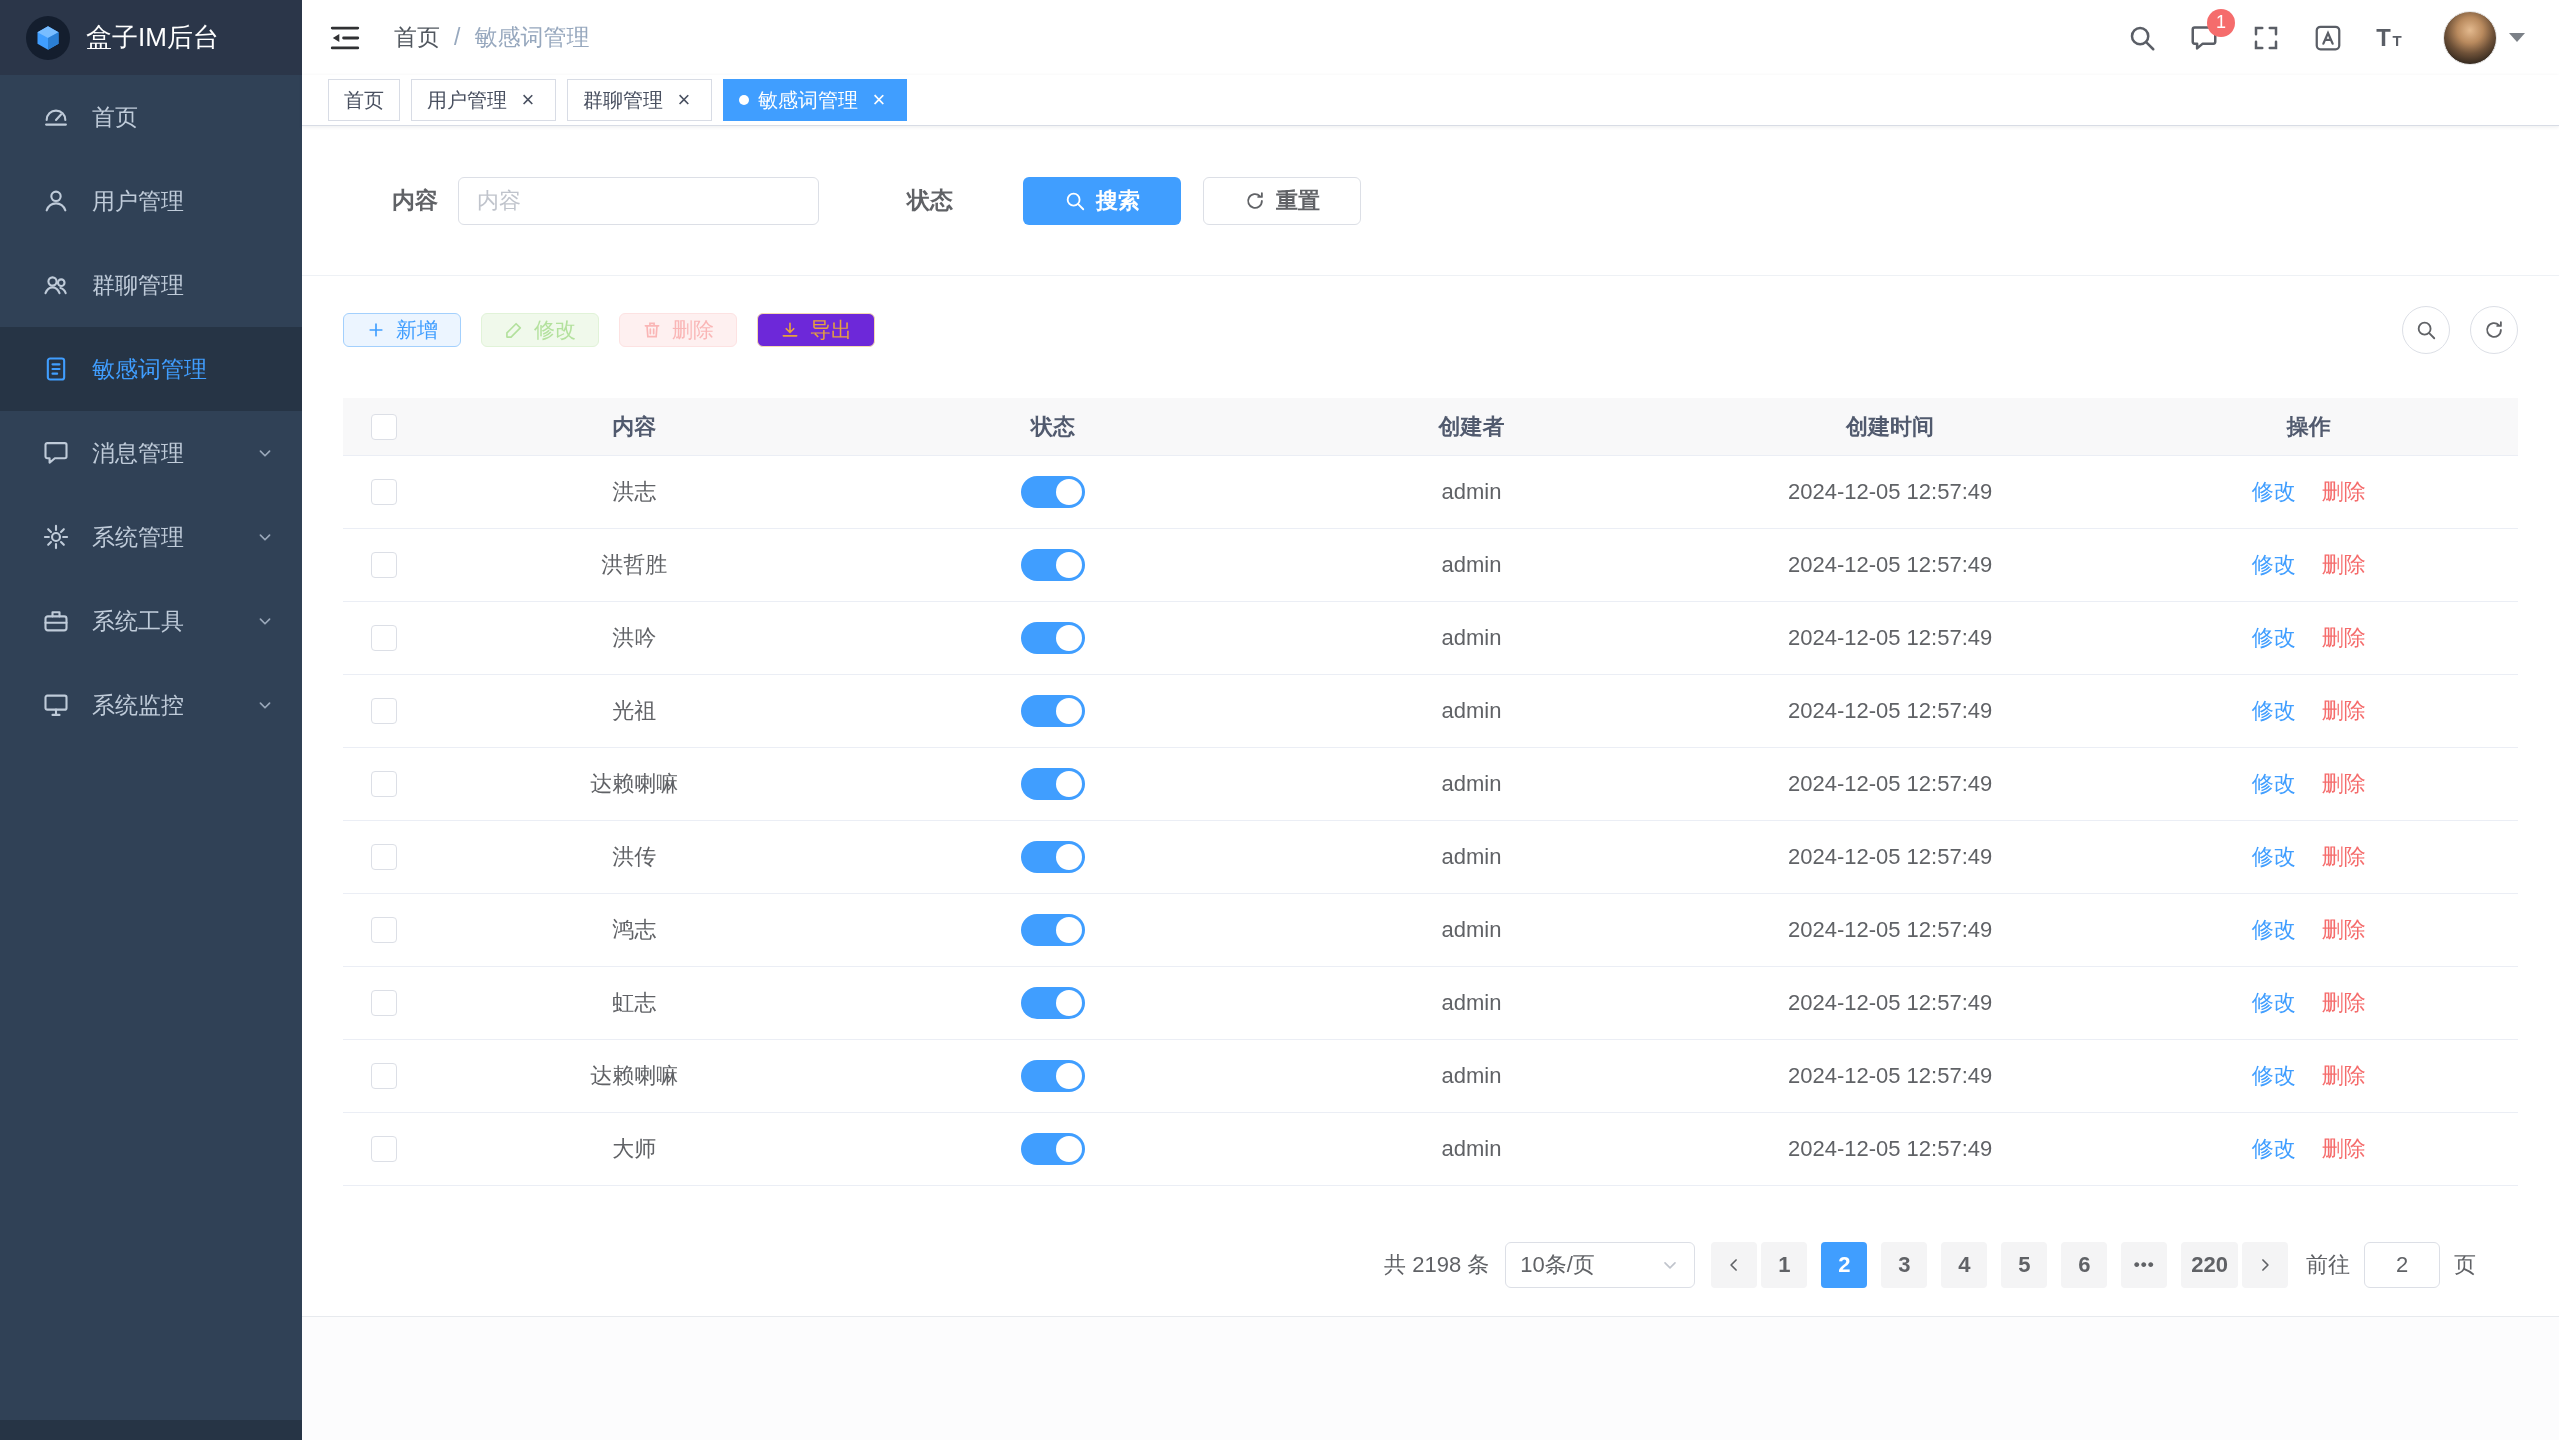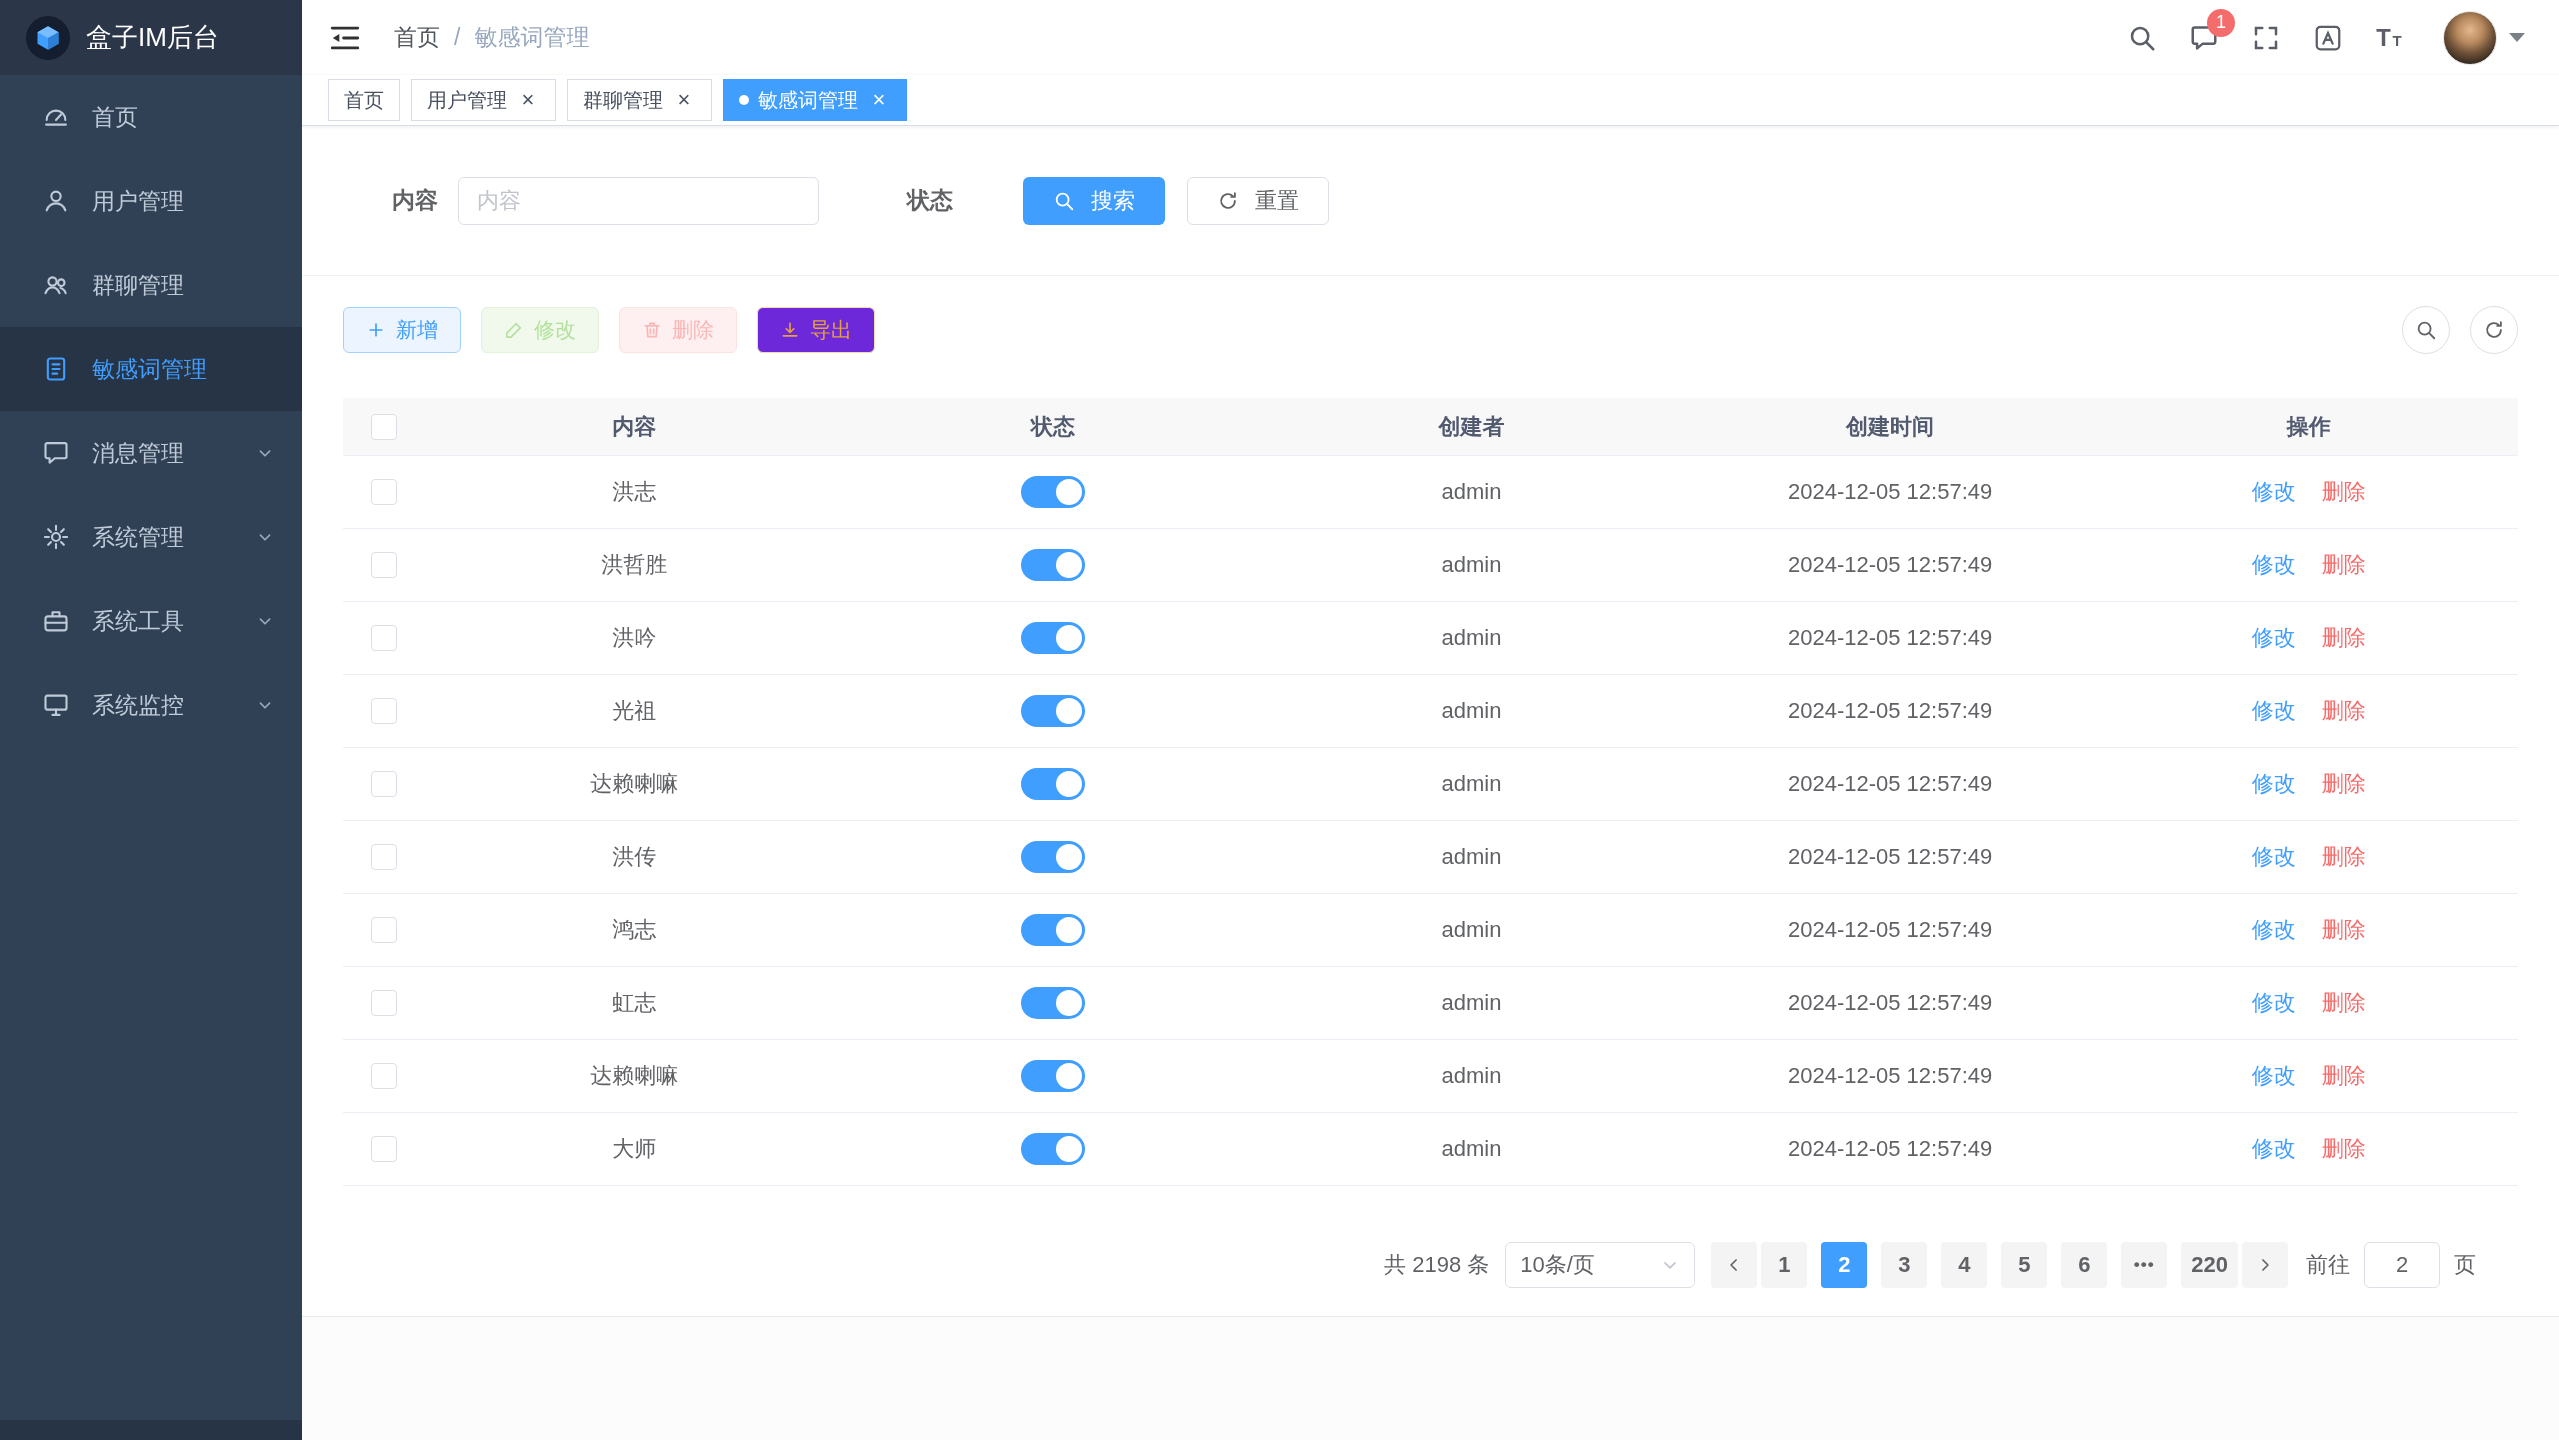--- a/index.html
+++ b/index.html
@@ -49,27 +49,27 @@
   .tab-close { font-size:22px; line-height:1; width:24px; height:24px; border-radius:50%; display:flex; align-items:center; justify-content:center; }
 
   .filterbar { flex:0 0 150px; display:flex; align-items:center; padding-left:90px; border-bottom:1px solid #eef1f5; }
   .f-label { font-weight:bold; font-size:23px; color:#606266; margin-right:20px; white-space:nowrap; }
   .f-input { width:361px; height:48px; border:1px solid #dcdfe6; border-radius:6px; padding:0 18px; font-size:22px; color:#606266; outline:none; font-family:inherit; background:#fff; }
   .f-input::placeholder { color:#c0c4cc; }
   .gap-lg { margin-left:88px; }
   .f-select { width:354px; height:48px; border:1px solid #dcdfe6; border-radius:6px; padding:0 16px; display:flex; align-items:center; justify-content:space-between; cursor:pointer; background:#fff; }
   .f-select .ph { color:#c0c4cc; font-size:22px; }
   .f-select svg { width:22px; height:22px; color:#c0c4cc; display:block; }
-  .btn { display:inline-flex; align-items:center; justify-content:center; gap:16px; height:48px; padding:0 29px; border-radius:6px; font-size:22px; cursor:pointer; border:1px solid transparent; white-space:nowrap; }
+  .btn { display:inline-flex; align-items:center; justify-content:center; gap:10px; height:48px; padding:0 40px; border-radius:6px; font-size:22px; cursor:pointer; border:1px solid transparent; white-space:nowrap;font-weight:bold; }
   .btn svg { width:22px; height:22px; display:block; }
   .btn-primary { background:#409EFF; color:#fff; margin-left:50px; }
   .btn-plain { background:#fff; border-color:#dcdfe6; color:#606266; margin-left:22px; }
 
   .toolbar { margin:30px 41px 0; display:flex; align-items:center; gap:20px; }
-  .tbtn { display:inline-flex; align-items:center; gap:10px; height:46px; padding:0 22px; border-radius:6px; font-size:21px; border:1px solid; cursor:pointer; white-space:nowrap; background:#fff; }
+  .tbtn { display:inline-flex; align-items:center; gap:10px; height:34px; padding:0 22px; border-radius:6px; font-size:21px; border:1px solid; cursor:pointer; white-space:nowrap; background:#fff; }
   .tbtn svg { width:20px; height:20px; display:block; }
   .tbtn-add { color:#409EFF; background:#ecf5ff; border-color:#a3d0fd; }
   .tbtn-edit { color:#b3e19d; background:#f0f9eb; border-color:#e1f3d8; cursor:not-allowed; }
   .tbtn-del { color:#fab6b6; background:#fef0f0; border-color:#fde2e2; cursor:not-allowed; }
   .tbtn-export { color:#e6a23c; background:#6d28d9; border-color:#f5dab1; }
   .toolbar-right { margin-left:auto; display:flex; gap:20px; }
   .circle-btn { width:48px; height:48px; border-radius:50%; border:1px solid #dcdfe6; background:#fff; display:flex; align-items:center; justify-content:center; color:#606266; cursor:pointer; }
   .circle-btn svg { width:22px; height:22px; display:block; }
 
   .table { margin:44px 41px 0; width:2175px; font-size:22px; }

